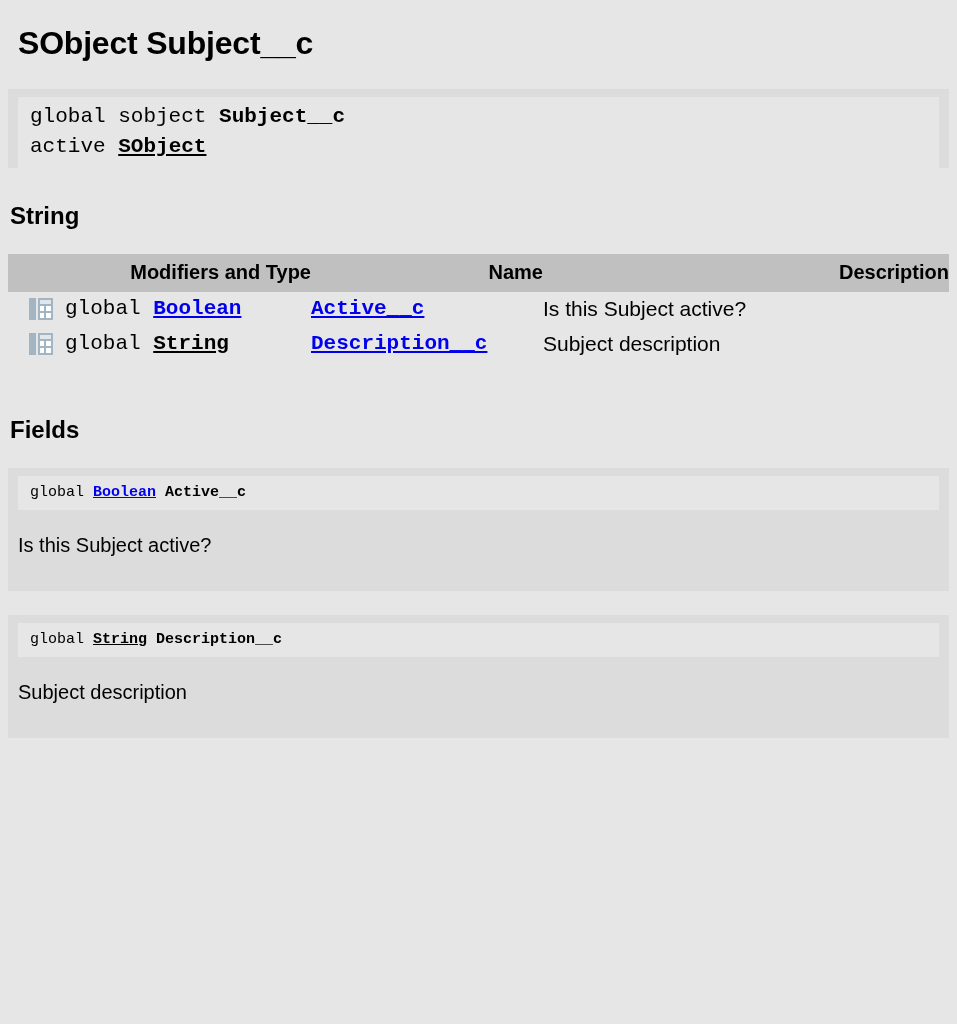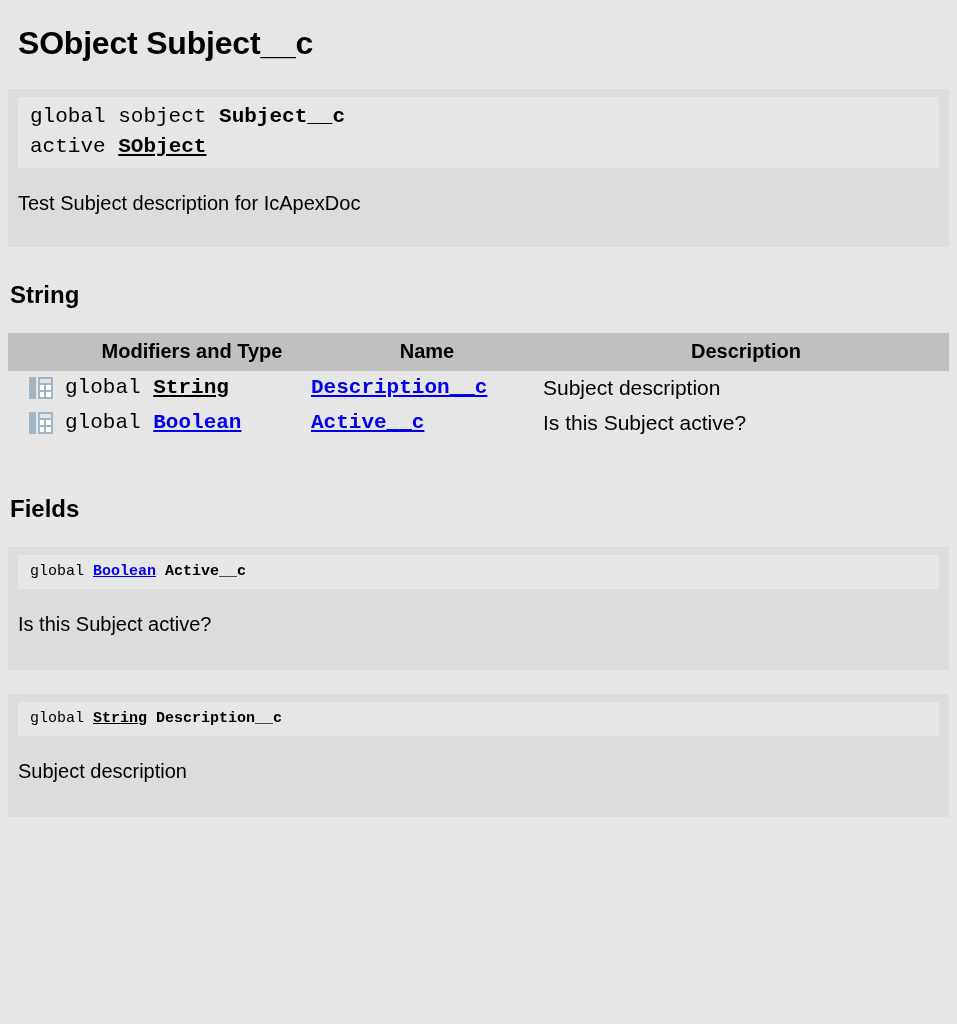--- a/index.html
+++ b/index.html
@@ -68,21 +68,21 @@
   }
   
   .members-table {
     border-collapse: collapse;
     width: 100%;
     margin-top: 24px;
     background: #e6e6e6;
   }
   .members-table thead th {
     background: #c0c0c0;
-    text-align: center;
+    text-align: right;
     font-size: 20px;
     font-weight: bold;
     padding: 7px 0 8px 0;
     vertical-align: middle;
   }
   .members-table tbody td {
     background: #e6e6e6;
     font-size: 21px;
     padding: 5px 0 6px 0;
     vertical-align: middle;
@@ -144,21 +144,20 @@
 </head>
 <body>
 
 <div class="page">
 
   <h1 class="page-title">SObject Subject__c</h1>
 
   <div class="decl-block">
     <div class="decl-pre"><span>global sobject </span><span class="bold-mono">Subject__c</span>
 <span>active </span><a href="#" class="lnk lnk-vis">SObject</a></div>
-    <div class="decl-desc">Test Subject description for IcApexDoc</div>
   </div>
 
   <h2 class="section-heading">String</h2>
 
   <table class="members-table">
     <colgroup>
       <col class="col-icon">
         <col class="col-mod">
         <col class="col-name">
         <col class="col-desc">
@@ -179,41 +178,41 @@
               <rect x="0" y="0" width="7" height="22" fill="#a3b4c2"></rect>
               <rect x="9" y="0" width="15" height="22" fill="#a3b4c2"></rect>
               <rect x="11" y="2" width="11" height="4" fill="#dfe7ed"></rect>
               <rect x="11" y="8" width="4" height="5" fill="#ffffff"></rect>
               <rect x="17" y="8" width="5" height="5" fill="#ffffff"></rect>
               <rect x="11" y="15" width="4" height="5" fill="#ffffff"></rect>
               <rect x="17" y="15" width="5" height="5" fill="#ffffff"></rect>
             </svg>
           </span>
         </td>
-        <td class="cell-mod"><span>global </span><a href="#" class="lnk lnk-vis">String</a></td>
-        <td class="cell-name"><a href="#" class="lnk lnk-new">Description__c</a></td>
-        <td class="cell-desc">Subject description</td>
+        <td class="cell-mod"><span>global </span><a href="#" class="lnk lnk-new">Boolean</a></td>
+        <td class="cell-name"><a href="#" class="lnk lnk-new">Active__c</a></td>
+        <td class="cell-desc">Is this Subject active?</td>
       </tr>
       <tr>
         <td>
           <span class="td-icon-wrap">
             <svg class="tbl-icon" width="24" height="22" viewBox="0 0 24 22" xmlns="http://www.w3.org/2000/svg" aria-hidden="true">
               <rect x="0" y="0" width="7" height="22" fill="#a3b4c2"></rect>
               <rect x="9" y="0" width="15" height="22" fill="#a3b4c2"></rect>
               <rect x="11" y="2" width="11" height="4" fill="#dfe7ed"></rect>
               <rect x="11" y="8" width="4" height="5" fill="#ffffff"></rect>
               <rect x="17" y="8" width="5" height="5" fill="#ffffff"></rect>
               <rect x="11" y="15" width="4" height="5" fill="#ffffff"></rect>
               <rect x="17" y="15" width="5" height="5" fill="#ffffff"></rect>
             </svg>
           </span>
         </td>
-        <td class="cell-mod"><span>global </span><a href="#" class="lnk lnk-new">Boolean</a></td>
-        <td class="cell-name"><a href="#" class="lnk lnk-new">Active__c</a></td>
-        <td class="cell-desc">Is this Subject active?</td>
+        <td class="cell-mod"><span>global </span><a href="#" class="lnk lnk-vis">String</a></td>
+        <td class="cell-name"><a href="#" class="lnk lnk-new">Description__c</a></td>
+        <td class="cell-desc">Subject description</td>
       </tr>
     </tbody>
   </table>
   <div class="members-tail"></div>
 
   <h2 class="section-heading">Fields</h2>
 
   <div class="field-block">
     <div class="field-pre"><span>global </span><a href="#" class="lnk lnk-new">Boolean</a><span class="bold-mono"> Active__c</span></div>
     <div class="field-desc">Is this Subject active?</div>

